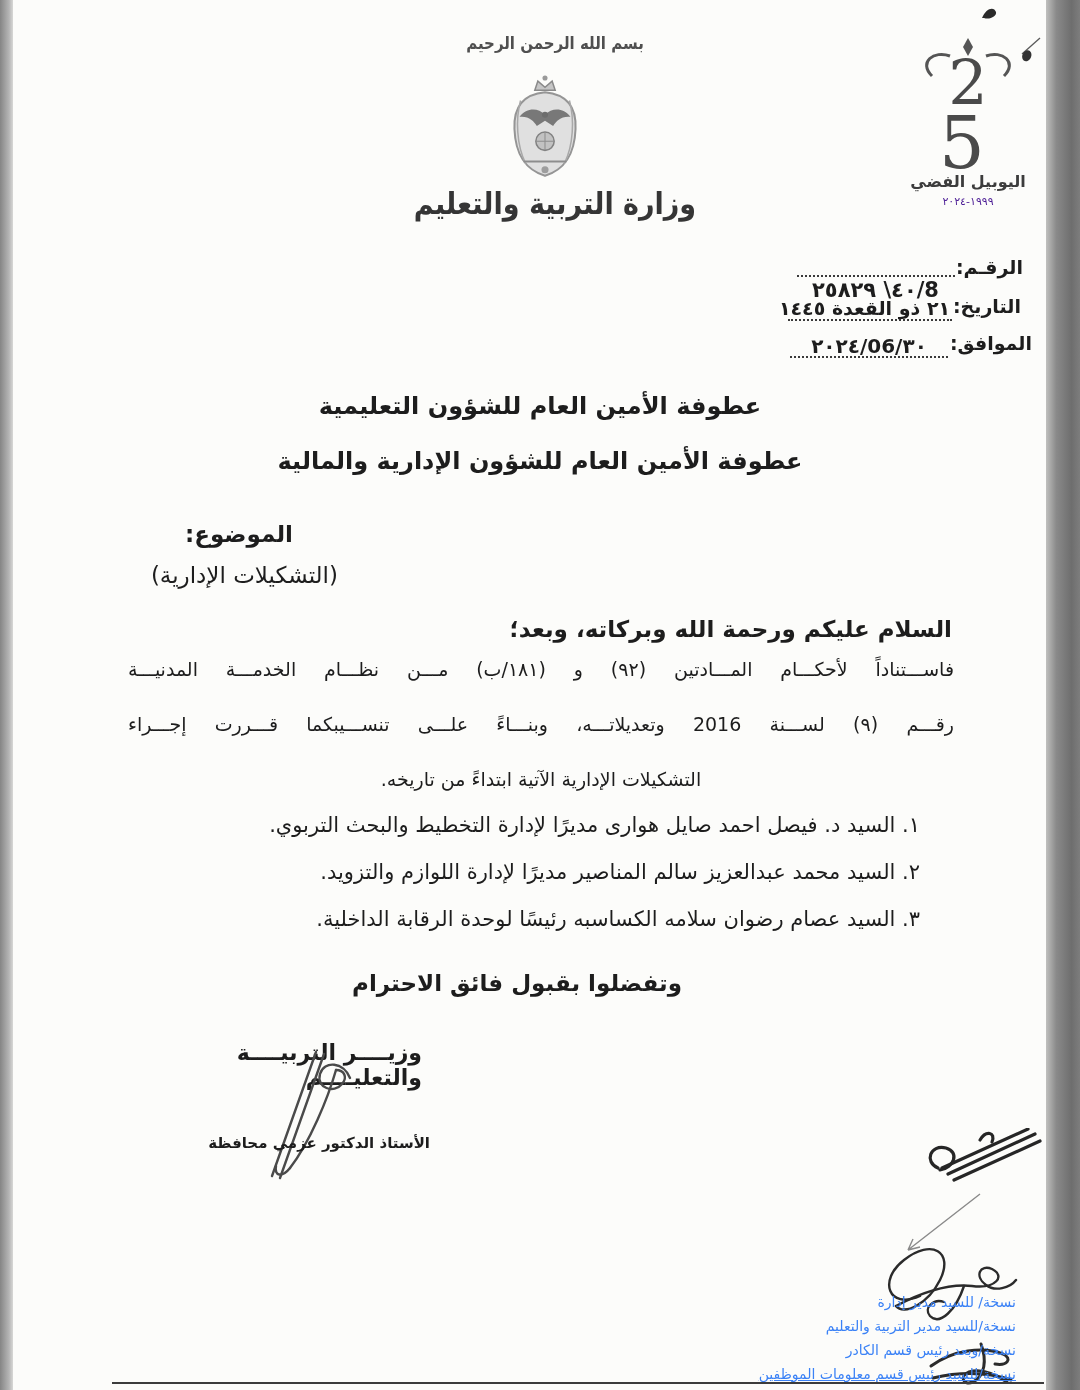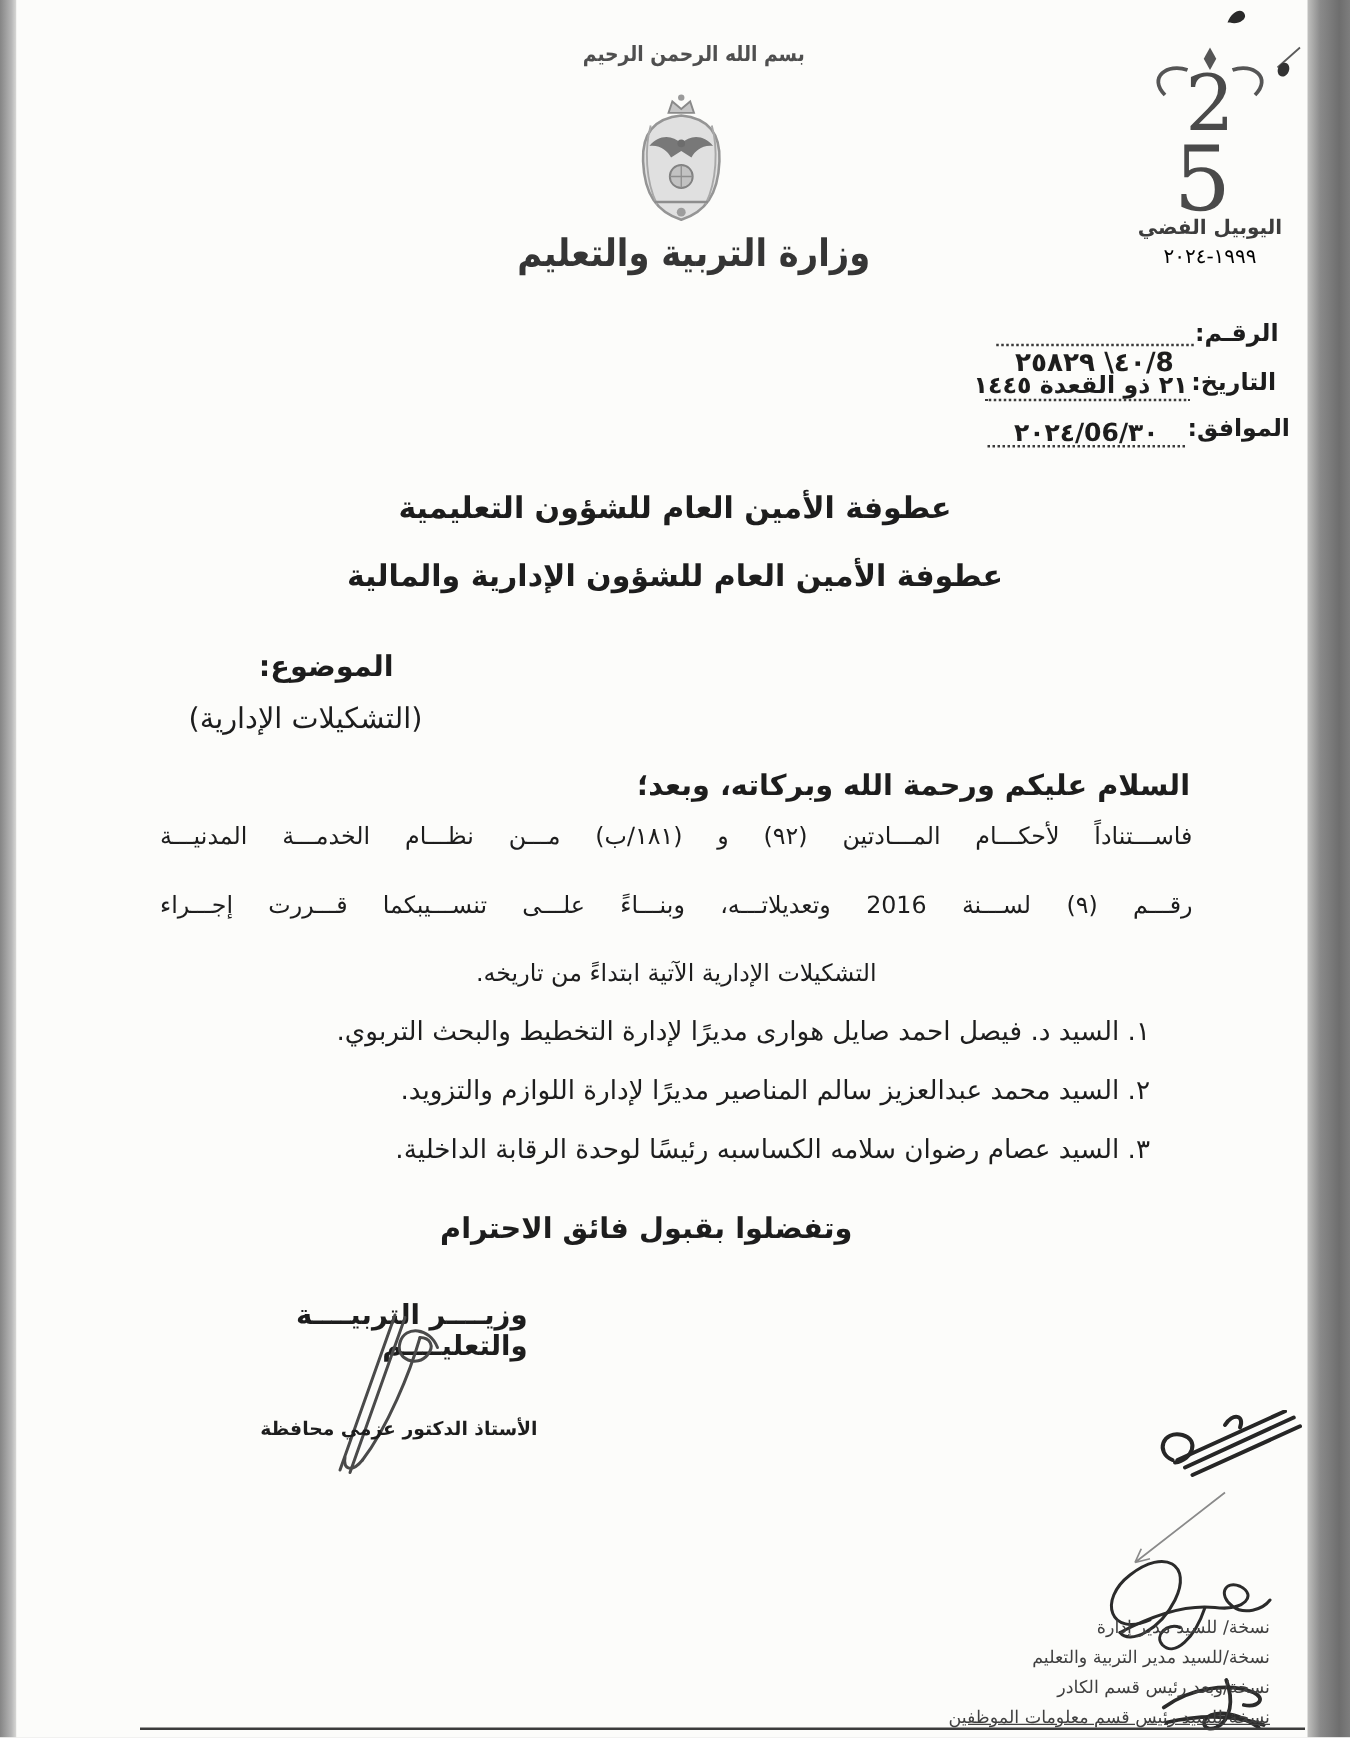--- a/index.html
+++ b/index.html
@@ -22,43 +22,43 @@
     background:linear-gradient(90deg,#c0c0be,#8a8a8a 30%,#6e6e6e 75%,#7d7d7d); }
 
   .basmala{ left:410px; top:34px; width:290px; font-size:15px; color:#4f4f4f;
     font-weight:bold; text-align:center; transform:scaleY(1.12); letter-spacing:1px;}
   .emblem{ left:486px; top:74px; width:118px; height:112px; }
   .ministry-callig{ left:392px; top:188px; width:326px; text-align:center;
     font-size:27px; font-weight:bold; color:#353535; transform:scaleY(1.12);}
 
   .jubilee{ left:892px; top:36px; width:152px; text-align:center; }
   .jubilee-title{ font-size:16px; font-weight:bold; color:#3c3c3c; margin-top:-4px;}
-  .jubilee-years{ font-size:16px; color:#000000; letter-spacing:2px; margin-top:4px;}
+  .jubilee-years{ font-size:11px; color:#4c1d95; letter-spacing:2px; margin-top:4px;}
 
   .fld-label{ font-size:19px; font-weight:bold; }
   .dots{ border-bottom:2px dotted #3a3a3a; height:2px; }
   .fld-value{ font-size:20px; font-weight:bold; text-align:center; }
 
   .recipient{ left:75px; top:0; width:930px; text-align:center; font-size:24px; font-weight:bold; }
-  .subject-label{ left:185px; top:521px; width:152px; font-size:23px; font-weight:bold; text-align:center;}
+  .subject-label{ left:185px; top:521px; width:152px; font-size:23px; font-weight:bold; text-align:left;}
   .subject-value{ left:128px; top:562px; width:210px; font-size:23px; font-weight:normal; text-align:right;}
   .greeting{ left:380px; top:616px; width:572px; font-size:23px; font-weight:bold; text-align:right;}
 
   .body-line{ left:128px; width:826px; font-size:19px; }
   .just{ text-align:justify; text-align-last:justify; }
 
   .appointments{ left:168px; top:810px; width:752px; font-size:21px; text-align:right; list-style:none;}
   .appointments li{ margin-bottom:17px; line-height:30px; }
 
   .closing{ left:217px; top:970px; width:600px; font-size:23px; font-weight:bold; text-align:center;}
   .sig-title{ left:130px; top:1040px; width:292px; font-size:22px; font-weight:bold; text-align:right;}
   .sig-name{ left:128px; top:1134px; width:302px; font-size:15px; font-weight:bold; text-align:right;}
 
   .cc{ left:690px; top:1290px; width:326px; font-size:14px; line-height:24px;
-    text-align:right; color:#404040; list-style:none;}
+    text-align:right; color:#3b82f6; list-style:none;}
   .cc li:last-child{ text-decoration:underline; }
   .bottom-rule{ left:112px; top:1382px; width:932px; border-top:2.5px solid #3c3c3c; }
 
   svg{ display:block; }
 </style>
 </head>
 <body>
 
 <div class="page">
 

